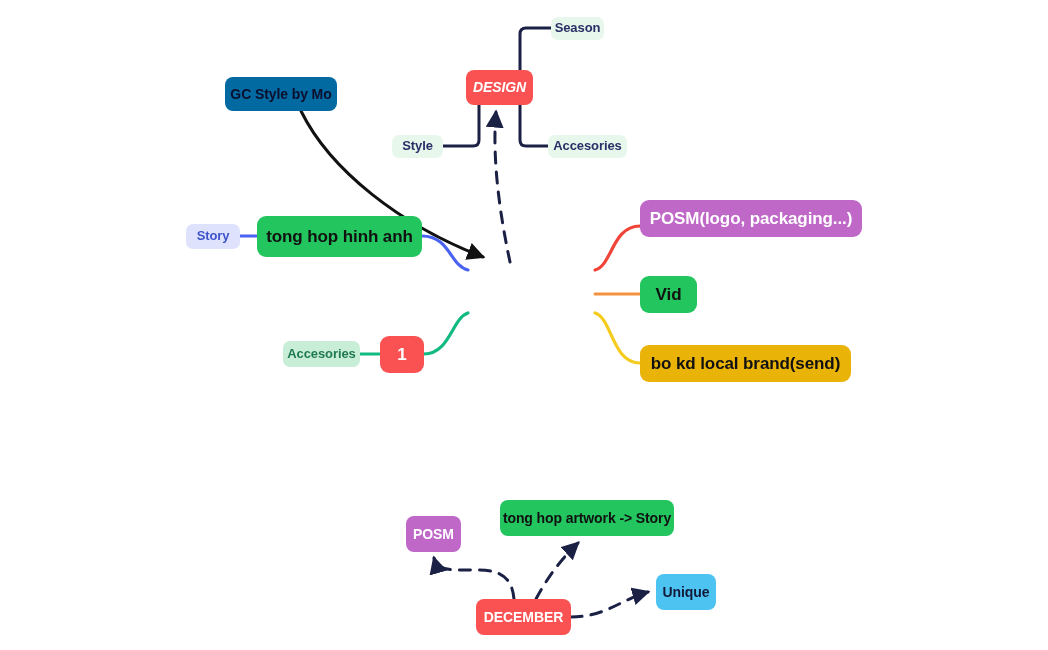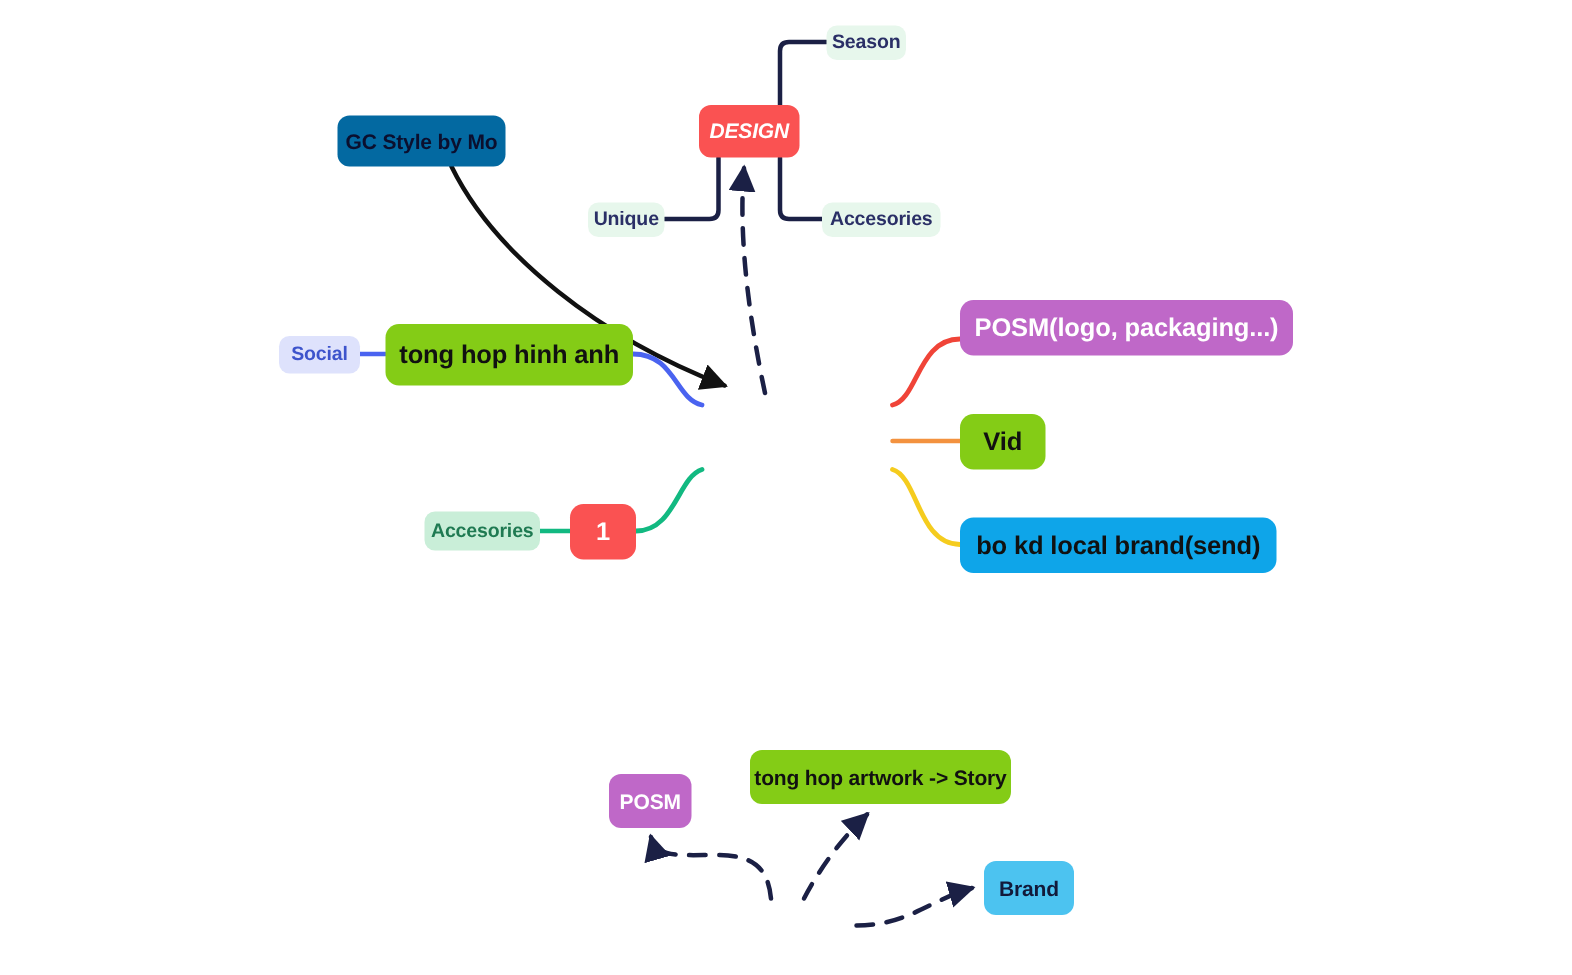--- a/index.html
+++ b/index.html
@@ -61,23 +61,23 @@
   }
   .n-leaf {
     font-size: 13px;
     font-weight: 600;
     border-radius: 7px;
   }
 
   
   .c-teal   { background: #0369a1; color: #0b0f2e; }
   .c-red    { background: #fa5252; color: #ffffff; }
-  .c-yellow { background: #84cc16; color: #111111; }
+  .c-yellow { background: #22c55e; color: #111111; }
   .c-purple { background: #bf68c8; color: #ffffff; }
-  .c-grey   { background: #0ea5e9; color: #111111; }
+  .c-grey   { background: #eab308; color: #111111; }
   .c-blue   { background: #4cc3f0; color: #121a3a; }
   .c-mint   { background: #e7f7ec; color: #2a2f66; }
   .c-mint2  { background: #c9eed8; color: #1f7a52; }
   .c-lav    { background: #dee2fc; color: #3d54cc; }
 </style>
 </head>
 <body>
 
 <div id="canvas">
 
@@ -117,26 +117,27 @@
 
     <path d="M 514 599 C 512 577 500 570 478 570 C 452 570 438 572 434 558" fill="none" stroke="#1b2045" stroke-width="3" stroke-linecap="round" stroke-dasharray="11 9" marker-end="url(#arr-navy)"></path>
 
     <path d="M 536 599 C 546 580 560 560 578 543" fill="none" stroke="#1b2045" stroke-width="3" stroke-linecap="round" stroke-dasharray="11 9" marker-end="url(#arr-navy)"></path>
 
     <path d="M 571 617 C 605 617 620 600 648 592" fill="none" stroke="#1b2045" stroke-width="3" stroke-linecap="round" stroke-dasharray="11 9" marker-end="url(#arr-navy)"></path>
   </svg>
 
     <div class="node n-mid c-red" style="left: 466px; top: 70px; width: 67px; height: 35px; font-style: italic;">DESIGN</div>
     <div class="node n-leaf c-mint" style="left: 551px; top: 17px; width: 53px; height: 23px;">Season</div>
-    <div class="node n-leaf c-mint" style="left: 392px; top: 135px; width: 51px; height: 23px;">Unique</div>
+    <div class="node n-leaf c-mint" style="left: 392px; top: 135px; width: 51px; height: 23px;">Style</div>
     <div class="node n-leaf c-mint" style="left: 548px; top: 135px; width: 79px; height: 23px;">Accesories</div>
     <div class="node n-mid c-teal" style="left: 225px; top: 77px; width: 112px; height: 34px;">GC Style by Mo</div>
-    <div class="node n-leaf c-lav" style="left: 186px; top: 224px; width: 54px; height: 25px;">Social</div>
+    <div class="node n-leaf c-lav" style="left: 186px; top: 224px; width: 54px; height: 25px;">Story</div>
     <div class="node n-main c-yellow" style="left: 257px; top: 216px; width: 165px; height: 41px;">tong hop hinh anh</div>
     <div class="node n-leaf c-mint2" style="left: 283px; top: 341px; width: 77px; height: 26px;">Accesories</div>
     <div class="node n-main c-red" style="left: 380px; top: 336px; width: 44px; height: 37px;">1</div>
     <div class="node n-main c-purple" style="left: 640px; top: 200px; width: 222px; height: 37px;">POSM(logo, packaging...)</div>
     <div class="node n-main c-yellow" style="left: 640px; top: 276px; width: 57px; height: 37px;">Vid</div>
     <div class="node n-main c-grey" style="left: 640px; top: 345px; width: 211px; height: 37px;">bo kd local brand(send)</div>
+    <div class="node n-mid c-red" style="left: 476px; top: 599px; width: 95px; height: 36px;">DECEMBER</div>
     <div class="node n-mid c-purple" style="left: 406px; top: 516px; width: 55px; height: 36px;">POSM</div>
     <div class="node n-mid c-yellow" style="left: 500px; top: 500px; width: 174px; height: 36px;">tong hop artwork -&gt; Story</div>
-    <div class="node n-mid c-blue" style="left: 656px; top: 574px; width: 60px; height: 36px;">Brand</div>
+    <div class="node n-mid c-blue" style="left: 656px; top: 574px; width: 60px; height: 36px;">Unique</div>
   </div>
 
 </body></html>

